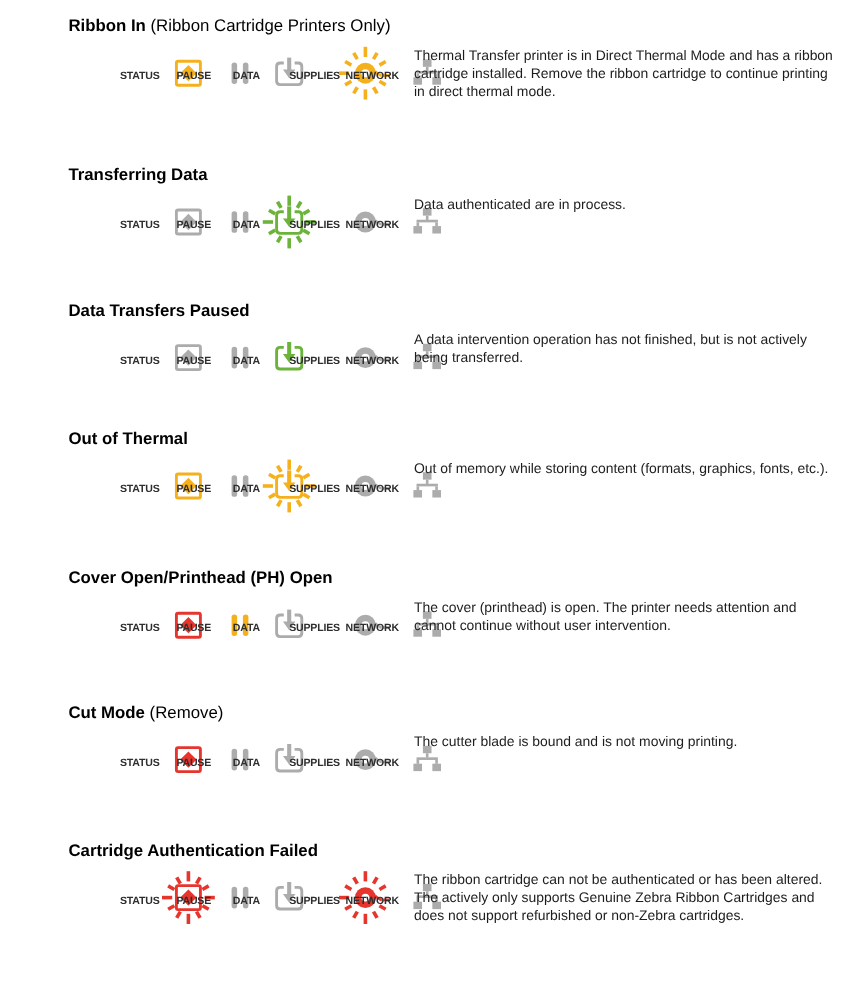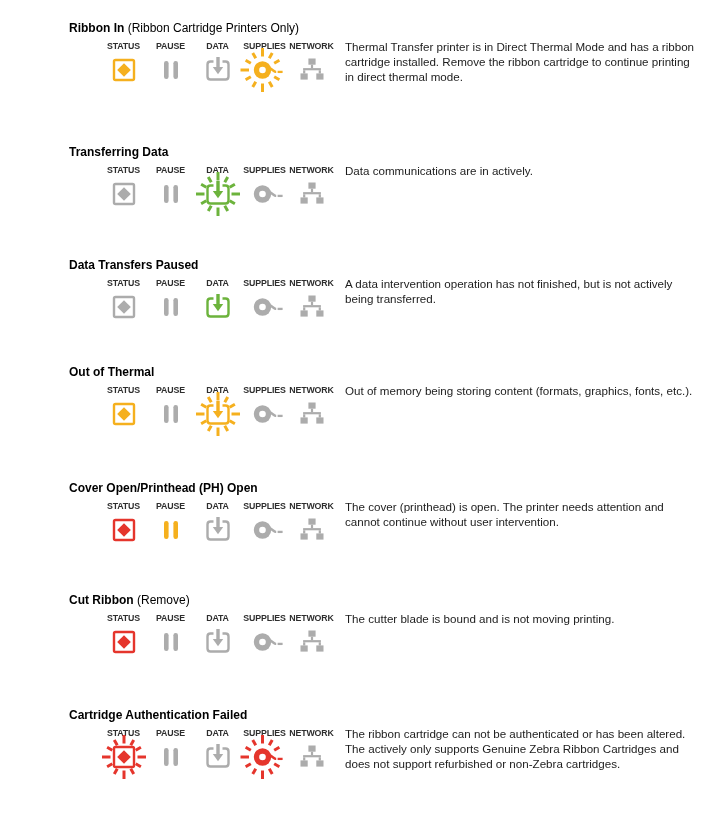--- a/index.html
+++ b/index.html
@@ -4,30 +4,30 @@
 <style>
   * { margin:0; padding:0; box-sizing:border-box; }
   html,body { background:#ffffff; }
   body {
     width:714px; height:835px;
     position:relative; overflow:hidden;
     font-family:"Liberation Sans", sans-serif;
   }
   .status-section { position:absolute; left:0; width:714px; }
   .sec-title {
-    position:absolute; left:57px; top:8px;
-    font-size:12px; color:#000; white-space:nowrap; font-weight:normal;margin-left:12px;
+    position:absolute; left:57px; top:0;
+    font-size:14px; color:#000; white-space:nowrap; font-weight:normal;
   }
   .t-bold { font-weight:bold; }
   .t-rest { font-weight:normal; }
   .indicator-strip {
     position:absolute; left:100px; top:29px;
     display:flex;
   }
-  .indicator { width:47px; display:flex; flex-direction:column; align-items:center;text-align:right; }
+  .indicator { width:47px; display:flex; align-items:center;text-align:right; }
   .ind-label {
     font-size:8.8px; font-weight:600; color:#2e2e2e;
     letter-spacing:-0.15px; line-height:9px; white-space:nowrap;
   }
   .ind-icon { margin-top:-5px; height:48px; }
   .ind-icon svg { display:block; overflow:visible; }
   .sec-desc {
     position:absolute; left:345px; top:26px; width:356px;
     font-size:11.6px; line-height:1.3; color:#1c1c1c;
   }
@@ -177,21 +177,21 @@
               <rect x="-1.1" y="-5.3" width="2.2" height="3.6" fill="#ACACAC"></rect>
               <rect x="-8.9" y="-1.9" width="17.8" height="2.2" fill="#ACACAC"></rect>
               <rect x="-8.9" y="0.3" width="2.2" height="3.2" fill="#ACACAC"></rect>
               <rect x="6.7" y="0.3" width="2.2" height="3.2" fill="#ACACAC"></rect>
               <rect x="-11.5" y="3.4" width="7.2" height="6.2" fill="#ACACAC"></rect>
               <rect x="4.3" y="3.4" width="7.2" height="6.2" fill="#ACACAC"></rect>
             </svg>
           </span>
   </div>
 </div>
-    <p class="sec-desc">Data communications are in actively.</p>
+    <p class="sec-desc">Data authenticated are in process.</p>
   </section>
 
   <section class="status-section" style="top: 250px;">
     <h2 class="sec-title"><span class="t-bold">Data Transfers Paused</span><span class="t-rest"></span></h2>
     <div class="indicator-strip">
   <div class="indicator">
     <span class="ind-label">STATUS</span>
     <span class="ind-icon">
             <svg width="48" height="48" viewBox="-24 -24 48 48" xmlns="http://www.w3.org/2000/svg">
               <rect x="-10" y="-10" width="20" height="20" rx="1.5" fill="none" stroke="#ACACAC" stroke-width="2.4"></rect>
@@ -317,21 +317,21 @@
               <rect x="-1.1" y="-5.3" width="2.2" height="3.6" fill="#ACACAC"></rect>
               <rect x="-8.9" y="-1.9" width="17.8" height="2.2" fill="#ACACAC"></rect>
               <rect x="-8.9" y="0.3" width="2.2" height="3.2" fill="#ACACAC"></rect>
               <rect x="6.7" y="0.3" width="2.2" height="3.2" fill="#ACACAC"></rect>
               <rect x="-11.5" y="3.4" width="7.2" height="6.2" fill="#ACACAC"></rect>
               <rect x="4.3" y="3.4" width="7.2" height="6.2" fill="#ACACAC"></rect>
             </svg>
           </span>
   </div>
 </div>
-    <p class="sec-desc">Out of memory being storing content (formats, graphics, fonts, etc.).</p>
+    <p class="sec-desc">Out of memory while storing content (formats, graphics, fonts, etc.).</p>
   </section>
 
   <section class="status-section" style="top: 473px;">
     <h2 class="sec-title"><span class="t-bold">Cover Open/Printhead (PH) Open</span><span class="t-rest"></span></h2>
     <div class="indicator-strip">
   <div class="indicator">
     <span class="ind-label">STATUS</span>
     <span class="ind-icon">
             <svg width="48" height="48" viewBox="-24 -24 48 48" xmlns="http://www.w3.org/2000/svg">
               <rect x="-10" y="-10" width="20" height="20" rx="1.5" fill="none" stroke="#E5352C" stroke-width="2.4"></rect>
@@ -385,21 +385,21 @@
               <rect x="-11.5" y="3.4" width="7.2" height="6.2" fill="#ACACAC"></rect>
               <rect x="4.3" y="3.4" width="7.2" height="6.2" fill="#ACACAC"></rect>
             </svg>
           </span>
   </div>
 </div>
     <p class="sec-desc">The cover (printhead) is open. The printer needs attention and cannot continue without user intervention.</p>
   </section>
 
   <section class="status-section" style="top: 585px;">
-    <h2 class="sec-title"><span class="t-bold">Cut Ribbon</span><span class="t-rest"> (Remove)</span></h2>
+    <h2 class="sec-title"><span class="t-bold">Cut Mode</span><span class="t-rest"> (Remove)</span></h2>
     <div class="indicator-strip">
   <div class="indicator">
     <span class="ind-label">STATUS</span>
     <span class="ind-icon">
             <svg width="48" height="48" viewBox="-24 -24 48 48" xmlns="http://www.w3.org/2000/svg">
               <rect x="-10" y="-10" width="20" height="20" rx="1.5" fill="none" stroke="#E5352C" stroke-width="2.4"></rect>
               <path d="M0 -6.8 L6.8 0 L0 6.8 L-6.8 0 Z" fill="#E5352C"></path>
             </svg>
           </span>
   </div>

